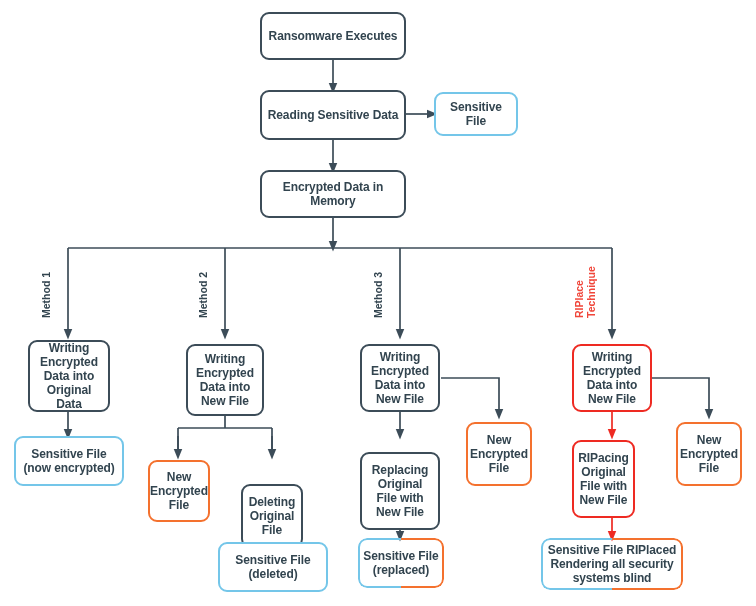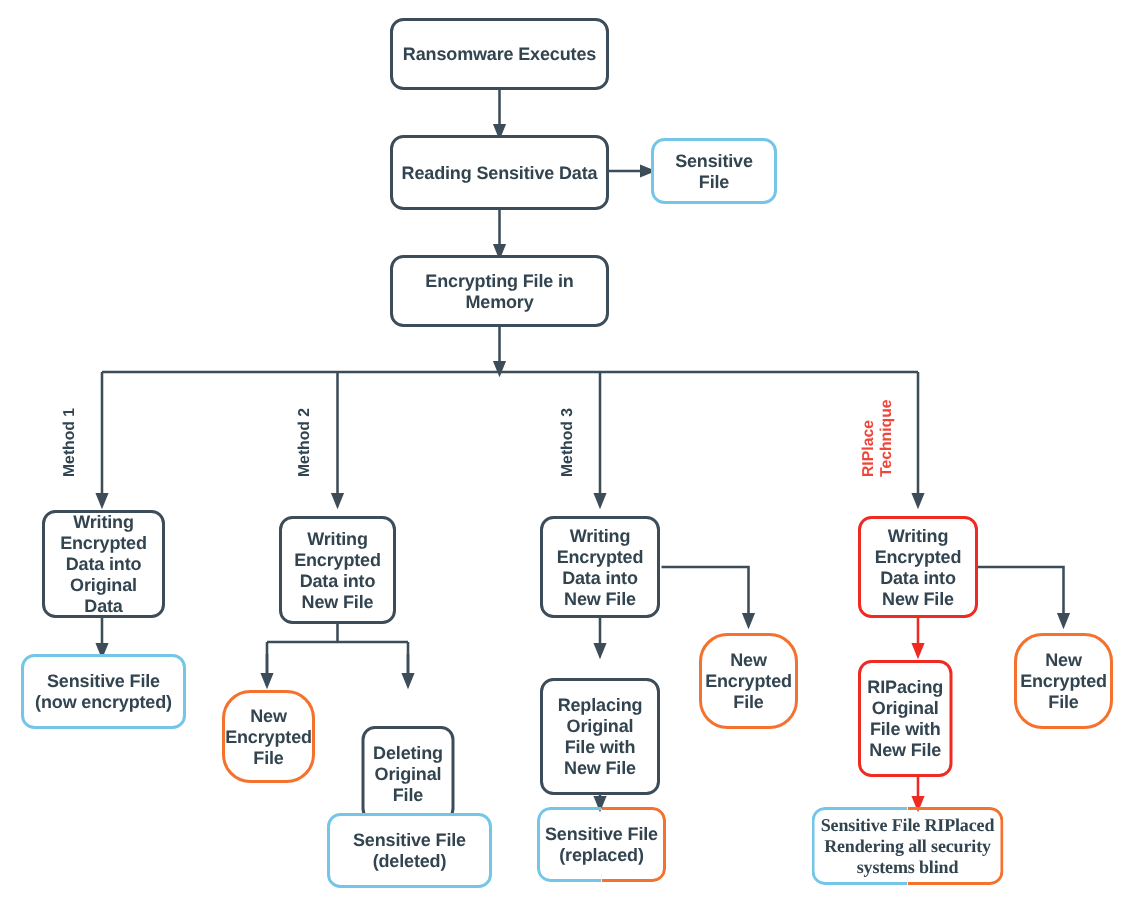--- a/index.html
+++ b/index.html
@@ -41,21 +41,21 @@
     font-size: 12px;
     line-height: 14px;
     font-weight: 600;
     letter-spacing: -0.1px;
     padding: 2px 4px;
     z-index: 2;
   }
   .node .lbl { display: block; }
   .n-dark   { border-color: #3c4c58; }
   .n-blue   { border-color: #74c6e9; }
-  .n-orange { border-color: #f4712e; border-radius: 19px; }
+  .n-orange { border-color: #f4712e; }
   .n-red    { border-color: #ee2a22; }
   
   .n-split {
     border: none;
     background: transparent;
     padding: 0;
   }
   .n-split .split-bg {
     position: absolute;
     left: 0; top: 0; right: 0; bottom: 0;
@@ -161,21 +161,21 @@
 
   <div class="node n-dark" style="left:260px; top:90px; width:146px; height:50px;">
     <span class="lbl">Reading Sensitive Data</span>
   </div>
 
   <div class="node n-blue" style="left:434px; top:92px; width:84px; height:44px;">
     <span class="lbl">Sensitive File</span>
   </div>
 
   <div class="node n-dark" style="left:260px; top:170px; width:146px; height:48px;">
-    <span class="lbl">Encrypting File in Memory</span>
+    <span class="lbl">Encrypted Data in Memory</span>
   </div>
 
   <div class="branch-label" style="left:40px; top:318px;">
     <span>Method 1</span>
   </div>
   <div class="branch-label" style="left:197px; top:318px;">
     <span>Method 2</span>
   </div>
   <div class="branch-label" style="left:372px; top:318px;">
     <span>Method 3</span>
@@ -279,21 +279,21 @@
       </span>
   </div>
   <div class="node n-red" style="left:572px; top:440px; width:63px; height:78px;">
     <span class="lbl">
         <div>RIPacing</div>
         <div>Original</div>
         <div>File with</div>
         <div>New File</div>
       </span>
   </div>
-  <div class="node n-split" style="left:541px; top:538px; width:128px; height:52px;font-family:Liberation Serif, serif;">
+  <div class="node n-split" style="left:541px; top:538px; width:142px; height:52px;">
     <span class="split-bg">
       <span class="half half-l"></span>
       <span class="half half-r"></span>
     </span>
     <span class="split-txt">
         <div>Sensitive File RIPlaced</div>
         <div>Rendering all security</div>
         <div>systems blind</div>
       </span>
   </div>

